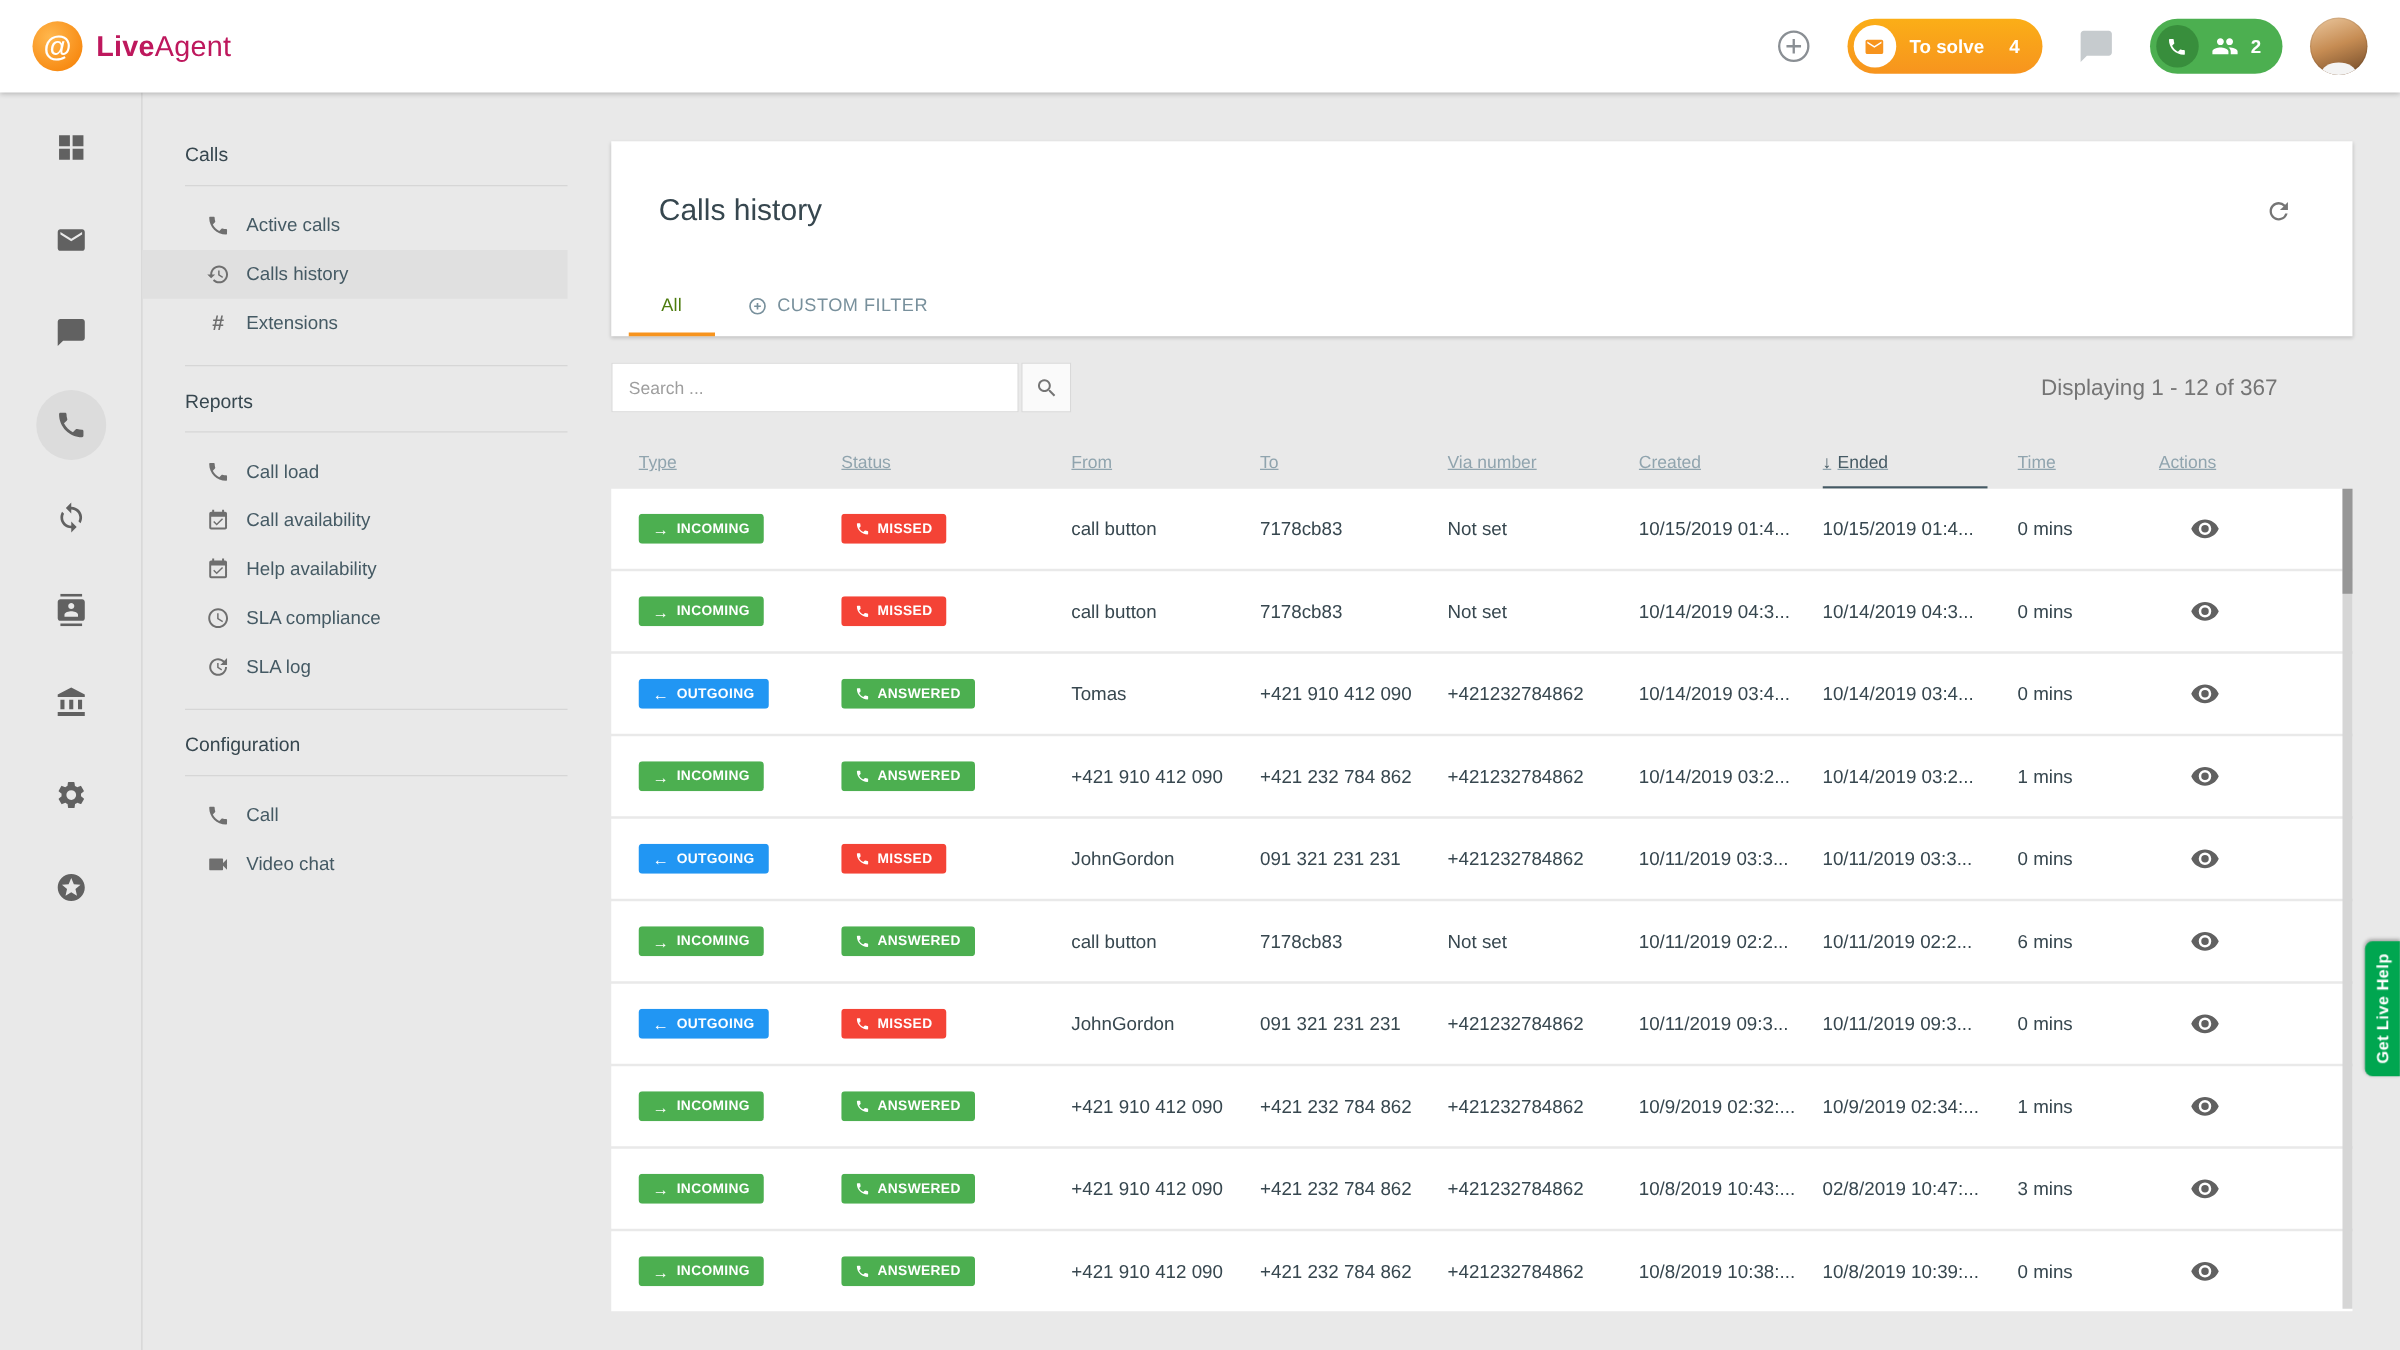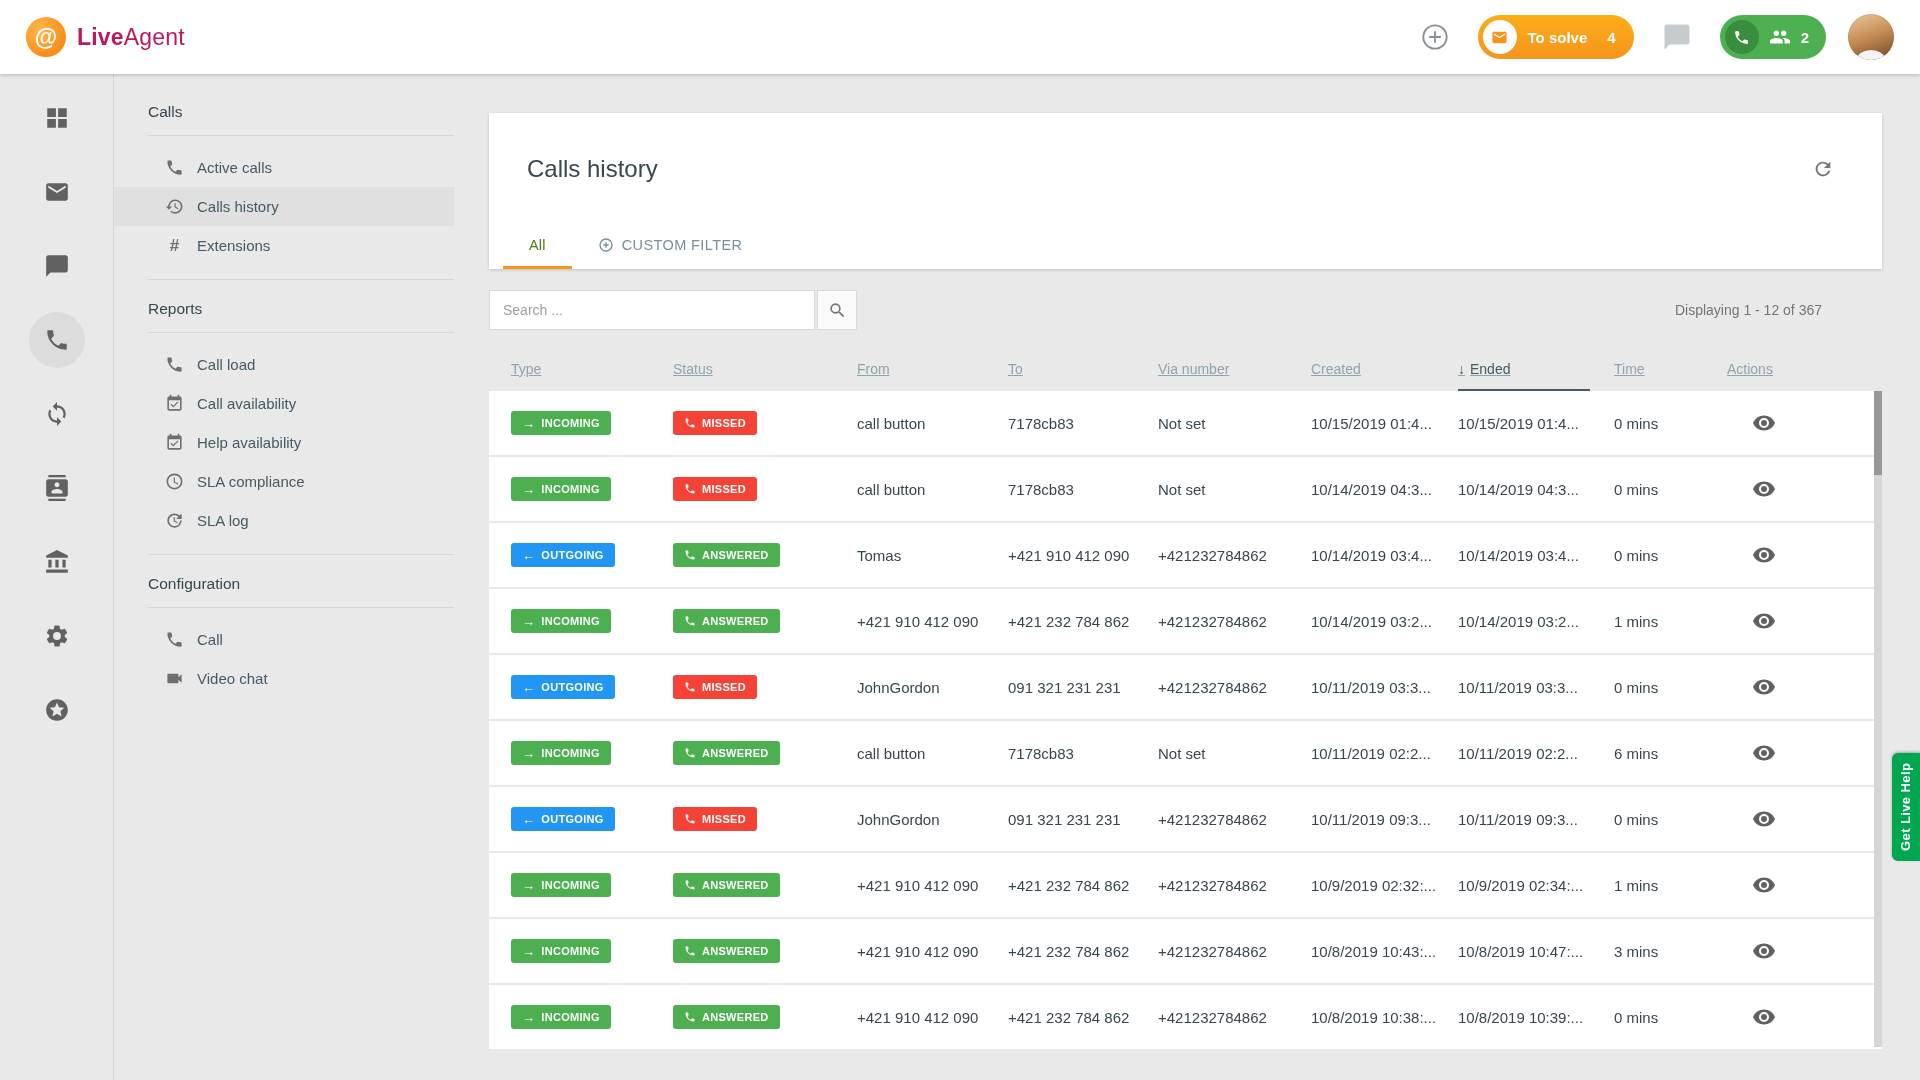--- a/index.html
+++ b/index.html
@@ -69,21 +69,21 @@
   }
   .rail-item {
     width:56px; height:56px; border-radius:50%; margin-bottom:18px;
     display:flex; align-items:center; justify-content:center;
     color:#616161; cursor:pointer; background:transparent; border:none;
   }
   .rail-item.active { background:#dcdcdc; }
   .rail-item svg { width:26px; height:26px; }
 
   
-  .sidebar { width:340px; padding-top:9px; }
+  .sidebar { width:340px; padding-top:22px; }
   .group-title { padding:20px 0 14px 34px; font-size:15.5px; color:#37474f; }
   .side-divider { height:1px; background:#d6d6d6; margin-left:34px; }
   .side-items { padding:12px 0 14px; }
   .side-item {
     height:39px; display:flex; align-items:center; padding-left:51px;
     font-size:15px; color:#455a64; cursor:pointer;
   }
   .side-item.active { background:#e0e0e0; }
   .side-item .s-icon { width:19px; height:19px; margin-right:13px; color:#6f6f6f; flex:none; }
   .side-item .s-icon svg { width:19px; height:19px; }
@@ -115,21 +115,21 @@
   .search-input {
     width:326px; height:40px; border:1px solid #d9d9d9; background:#fff;
     padding:0 13px; font-size:14px; color:#555; outline:none; font-family:inherit;
   }
   .search-input::placeholder { color:#9e9e9e; }
   .search-btn {
     width:40px; height:40px; margin-left:2px; border:1px solid #d9d9d9; background:#fafafa;
     display:flex; align-items:center; justify-content:center; color:#757575; cursor:pointer;
   }
   .search-btn svg { width:19px; height:19px; }
-  .displaying { font-size:14px; color:#757575;margin-left:14px; }
+  .displaying { font-size:18px; color:#757575;margin-left:14px; }
 
   .tgrid { display:grid; grid-template-columns:184px 184px 151px 150px 153px 147px 156px 113px 1fr; }
   .thead { height:44px; align-items:center; color:#90a4ae; font-size:14px;text-decoration:underline; }
   .thead .cell:first-child { padding-left:22px; }
   .th-ended { color:#455a64; position:relative; height:44px; display:flex; align-items:center; gap:5px; }
   .th-ended::after { content:""; position:absolute; left:0; bottom:0; width:132px; height:2px; background:#455a64; }
   .sort-arrow { font-size:14px; }
 
   .rows-wrap { position:relative; }
   .trow {
@@ -665,21 +665,21 @@
         <svg viewBox="0 0 24 24" fill="currentColor">
                   <path d="M6.62 10.79c1.44 2.83 3.76 5.14 6.59 6.59l2.2-2.21c.27-.27.67-.36 1.02-.24 1.12.37 2.33.57 3.57.57.55 0 1 .45 1 1V20c0 .55-.45 1-1 1-9.39 0-17-7.61-17-17 0-.55.45-1 1-1h3.5c.55 0 1 .45 1 1 0 1.25.2 2.45.57 3.57.11.35.03.74-.25 1.02l-2.2 2.2z"></path>
                 </svg>
         <span>ANSWERED</span>
       </span>
     </div>
     <div class="cell">+421 910 412 090</div>
     <div class="cell">+421 232 784 862</div>
     <div class="cell">+421232784862</div>
     <div class="cell">10/8/2019 10:43:...</div>
-    <div class="cell">10/8/2019 10:47:...</div>
+    <div class="cell">02/8/2019 10:47:...</div>
     <div class="cell">3 mins</div>
     <div class="cell actions-cell">
       <button class="eye-btn">
         <svg viewBox="0 0 24 24" fill="currentColor">
                   <path d="M12 4.5C7 4.5 2.73 7.61 1 12c1.73 4.39 6 7.5 11 7.5s9.27-3.11 11-7.5c-1.73-4.39-6-7.5-11-7.5zM12 17a5 5 0 1 1 5-5 5 5 0 0 1-5 5zm0-8a3 3 0 1 0 3 3 3 3 0 0 0-3-3z"></path>
                 </svg>
       </button>
     </div>
   </div>
 

